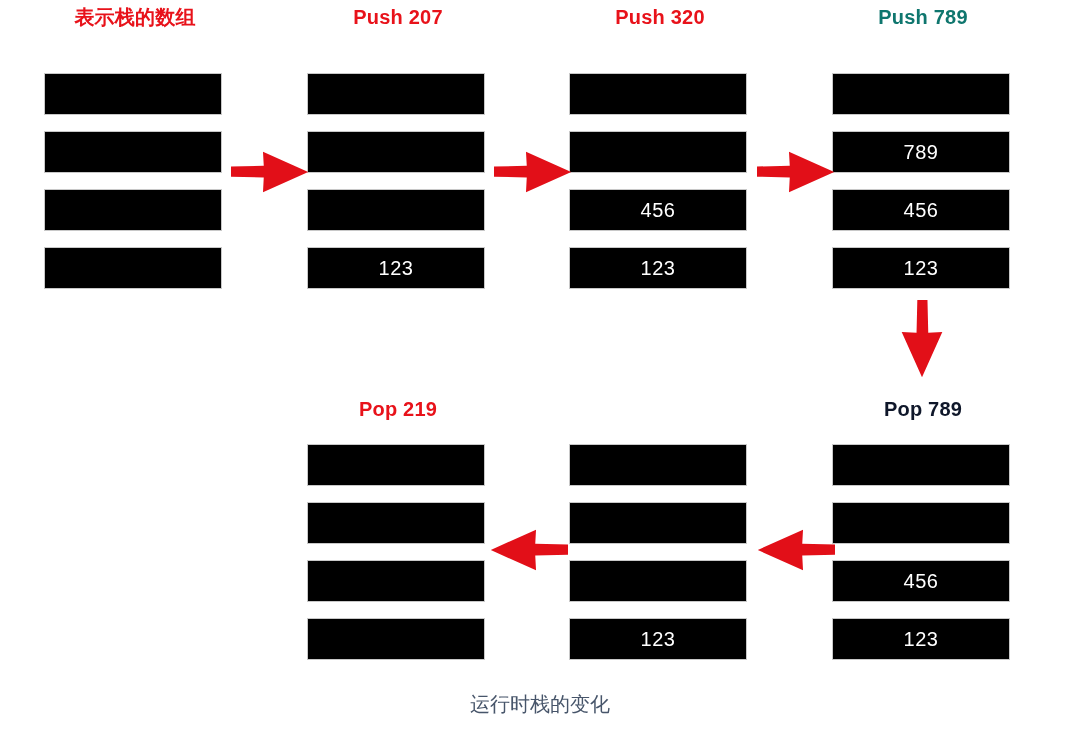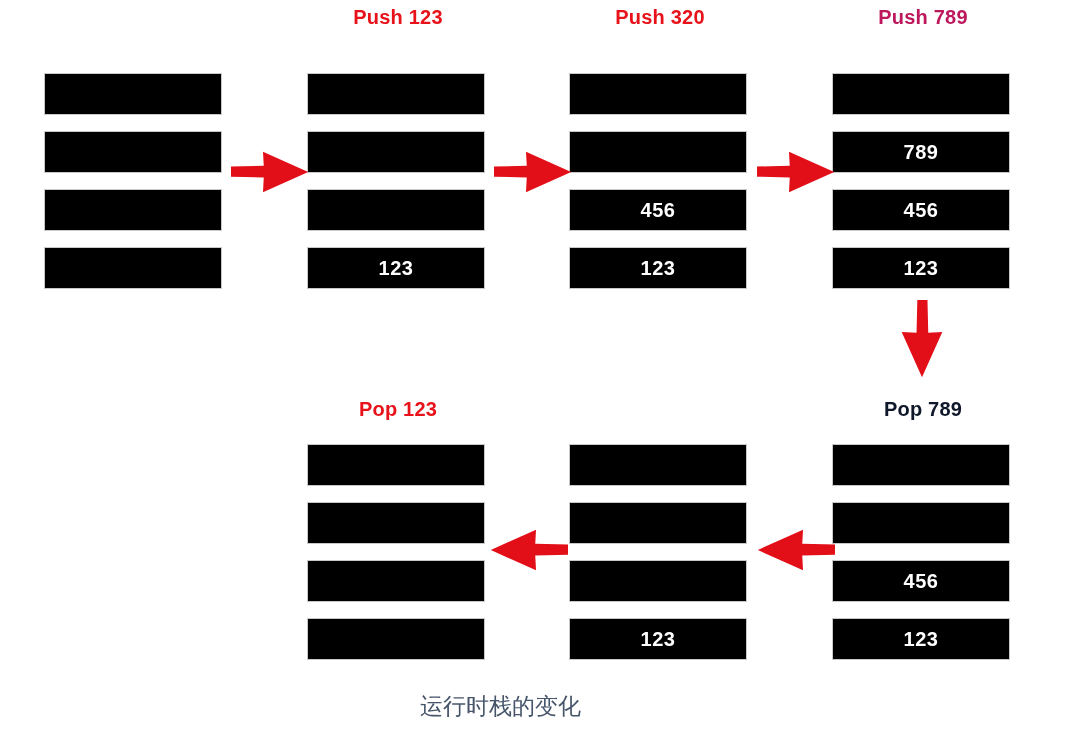--- a/index.html
+++ b/index.html
@@ -41,54 +41,55 @@
     border: 1px solid #c8c8c8;
     margin-bottom: 16px;
     display: flex;
     align-items: center;
     justify-content: center;
   }
   .cell:last-child { margin-bottom: 4px; }
   .cell-value {
     color: #ffffff;
     font-size: 20px;
-    font-weight: bold;
+    font-weight: normal;
     line-height: 1;
     letter-spacing: 0.5px;
   }
   .arrow {
     position: absolute;
   }
   .caption {
     position: absolute;
-    font-size: 23px;
+    font-size: 20px;
     color: #47556a;
     white-space: nowrap;
-    text-align: left;
+    text-align: center;
   }
 </style>
 </head>
 <body>
 
 <div id="canvas">
+    <div class="col-title" style="left: 55px; top: 4px; width: 160px; color: rgb(232, 18, 26);">表示栈的数组</div>
     <div class="stack" style="left: 44px; top: 73px;">
       <div class="cell" style="background: rgb(0, 0, 0); border-color: rgb(200, 200, 200);">
         <span class="cell-value" style="color: rgb(255, 255, 255);"></span>
       </div>
       <div class="cell" style="background: rgb(0, 0, 0); border-color: rgb(200, 200, 200);">
         <span class="cell-value" style="color: rgb(255, 255, 255);"></span>
       </div>
       <div class="cell" style="background: rgb(0, 0, 0); border-color: rgb(200, 200, 200);">
         <span class="cell-value" style="color: rgb(255, 255, 255);"></span>
       </div>
       <div class="cell" style="background: rgb(0, 0, 0); border-color: rgb(200, 200, 200);">
         <span class="cell-value" style="color: rgb(255, 255, 255);"></span>
       </div>
     </div>
-    <div class="col-title" style="left: 318px; top: 6px; width: 160px; color: rgb(232, 18, 26);">Push 123</div>
+    <div class="col-title" style="left: 318px; top: 6px; width: 160px; color: rgb(232, 18, 26);">Push 207</div>
     <div class="stack" style="left: 307px; top: 73px;">
       <div class="cell" style="background: rgb(0, 0, 0); border-color: rgb(200, 200, 200);">
         <span class="cell-value" style="color: rgb(255, 255, 255);"></span>
       </div>
       <div class="cell" style="background: rgb(0, 0, 0); border-color: rgb(200, 200, 200);">
         <span class="cell-value" style="color: rgb(255, 255, 255);"></span>
       </div>
       <div class="cell" style="background: rgb(0, 0, 0); border-color: rgb(200, 200, 200);">
         <span class="cell-value" style="color: rgb(255, 255, 255);"></span>
       </div>
@@ -104,36 +105,36 @@
       <div class="cell" style="background: rgb(0, 0, 0); border-color: rgb(200, 200, 200);">
         <span class="cell-value" style="color: rgb(255, 255, 255);"></span>
       </div>
       <div class="cell" style="background: rgb(0, 0, 0); border-color: rgb(200, 200, 200);">
         <span class="cell-value" style="color: rgb(255, 255, 255);">456</span>
       </div>
       <div class="cell" style="background: rgb(0, 0, 0); border-color: rgb(200, 200, 200);">
         <span class="cell-value" style="color: rgb(255, 255, 255);">123</span>
       </div>
     </div>
-    <div class="col-title" style="left: 843px; top: 6px; width: 160px; color: #be185d;">Push 789</div>
+    <div class="col-title" style="left: 843px; top: 6px; width: 160px; color: #0f766e;">Push 789</div>
     <div class="stack" style="left: 832px; top: 73px;">
       <div class="cell" style="background: rgb(0, 0, 0); border-color: rgb(200, 200, 200);">
         <span class="cell-value" style="color: rgb(255, 255, 255);"></span>
       </div>
       <div class="cell" style="background: rgb(0, 0, 0); border-color: rgb(200, 200, 200);">
         <span class="cell-value" style="color: rgb(255, 255, 255);">789</span>
       </div>
       <div class="cell" style="background: rgb(0, 0, 0); border-color: rgb(200, 200, 200);">
         <span class="cell-value" style="color: rgb(255, 255, 255);">456</span>
       </div>
       <div class="cell" style="background: rgb(0, 0, 0); border-color: rgb(200, 200, 200);">
         <span class="cell-value" style="color: rgb(255, 255, 255);">123</span>
       </div>
     </div>
-    <div class="col-title" style="left: 318px; top: 398px; width: 160px; color: rgb(232, 18, 26);">Pop 123</div>
+    <div class="col-title" style="left: 318px; top: 398px; width: 160px; color: rgb(232, 18, 26);">Pop 219</div>
     <div class="stack" style="left: 307px; top: 444px;">
       <div class="cell" style="background: rgb(0, 0, 0); border-color: rgb(200, 200, 200);">
         <span class="cell-value" style="color: rgb(255, 255, 255);"></span>
       </div>
       <div class="cell" style="background: rgb(0, 0, 0); border-color: rgb(200, 200, 200);">
         <span class="cell-value" style="color: rgb(255, 255, 255);"></span>
       </div>
       <div class="cell" style="background: rgb(0, 0, 0); border-color: rgb(200, 200, 200);">
         <span class="cell-value" style="color: rgb(255, 255, 255);"></span>
       </div>

